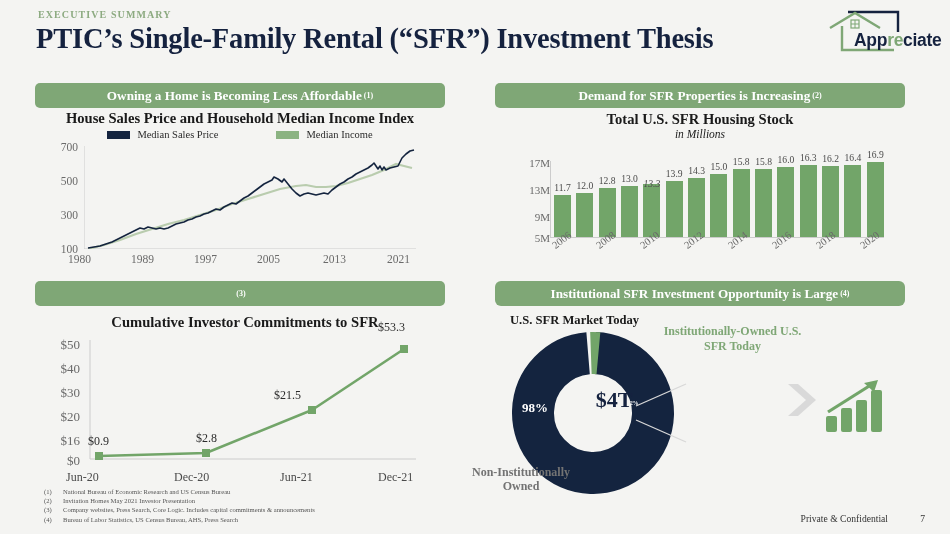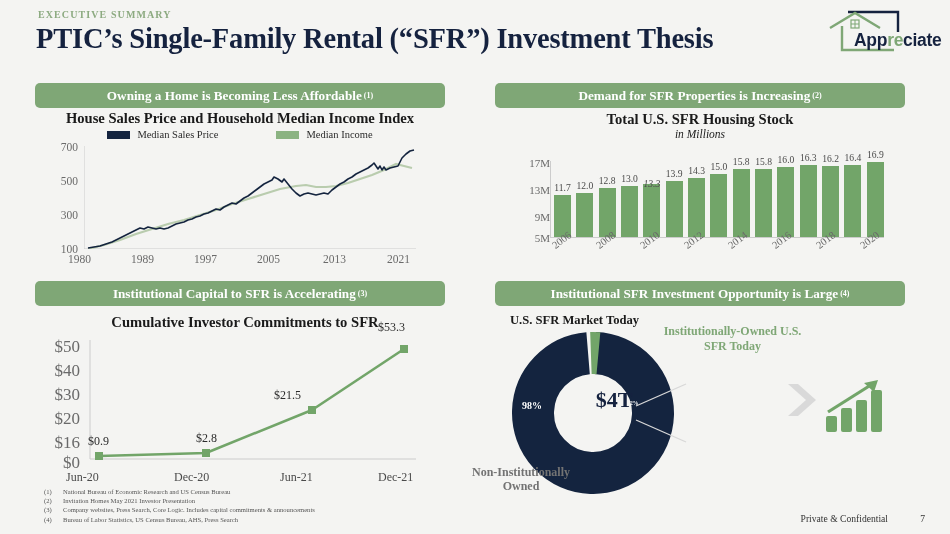--- a/index.html
+++ b/index.html
@@ -33,21 +33,21 @@
     position: absolute; height: 25px; border-radius: 5px;
     background: #7fa776; display: flex; align-items: center; justify-content: center;
     color: #ffffff; font-family: "Liberation Serif", serif;
     font-size: 13.2px; font-weight: 700; white-space: nowrap;
   }
   .banner sup { font-size: 8px; font-weight: 700; vertical-align: super; margin-left: 2px; }
 
   .b1 { left: 35px;  top: 83px;  width: 410px; }
   .b2 { left: 495px; top: 83px;  width: 410px; }
   .b3 { left: 35px;  top: 281px; width: 410px; }
-  .b4 { left: 495px; top: 281px; width: 410px; }
+  .b4 { left: 495px; top: 281px; width: 410px; border-radius: 6px; }
 
   
   .chart-title {
     position: absolute; font-family: "Liberation Serif", serif;
     font-weight: 700; color: #1a1a1a; text-align: center; white-space: nowrap;
   }
   .chart-sub {
     position: absolute; font-family: "Liberation Serif", serif;
     font-style: italic; color: #1a1a1a; text-align: center; white-space: nowrap;
   }
@@ -83,34 +83,34 @@
              font-family: "Liberation Serif", serif; white-space: nowrap; }
   .q2-xlab { position: absolute; font-size: 10.5px; color: #6a6a6a;
              font-family: "Liberation Serif", serif;
              transform: rotate(-37deg); transform-origin: left top; white-space: nowrap; }
 
   
   #q3-title { left: 45px; top: 314px; width: 400px; font-size: 14.6px; }
   #q3-sub   { left: 45px; top: 331px; width: 400px; font-size: 11.5px; }
   .q3-plot { position: absolute; left: 86px; top: 322px; width: 330px; height: 140px; }
   .q3-ylab { position: absolute; left: 38px; width: 42px; text-align: right;
-             font-size: 17px; color: #6a6a6a; font-family: "Liberation Serif", serif; }
+             font-size: 13px; color: #6a6a6a; font-family: "Liberation Serif", serif; }
   .q3-xlab { position: absolute; top: 470px; font-size: 12px; color: #4a4a4a;
              font-family: "Liberation Serif", serif; white-space: nowrap; }
   .q3-dlab { position: absolute; font-size: 12px; color: #2b2b2b;
              font-family: "Liberation Serif", serif; white-space: nowrap; }
 
   
   #q4-donut-title { position: absolute; left: 510px; top: 313px;
                     font-size: 12.6px; font-weight: 700; color: #1a1a1a;
                     font-family: "Liberation Serif", serif; white-space: nowrap; }
   .donut-center { position: absolute; left: 566px; top: 387px; width: 96px;
                   text-align: center; font-size: 22px; font-weight: 700;
                   color: #15223f; font-family: "Liberation Serif", serif; }
-  .pct98 { position: absolute; left: 522px; top: 400px; font-size: 10px;
+  .pct98 { position: absolute; left: 522px; top: 400px; font-size: 13px;
            font-weight: 700; color: #ffffff; font-family: "Liberation Serif", serif; }
   .noninst { position: absolute; left: 466px; top: 465px; width: 110px;
              text-align: center; font-size: 12px; font-weight: 700; line-height: 14px;
              color: #737373; font-family: "Liberation Serif", serif; }
   .circle80 { position: absolute; left: 686px; top: 353px; width: 92px; height: 92px;
               border-radius: 50%; background: #7fb076; display: flex;
               align-items: center; justify-content: center;
               color: #ffffff; font-size: 20px; font-weight: 700;
               font-family: "Liberation Serif", serif; }
   .inst-label { position: absolute; left: 660px; top: 324px; width: 145px;
@@ -151,21 +151,20 @@
 
   <div class="banner b1">
     <span>Owning a Home is Becoming Less Affordable</span>
       <sup>(1)</sup>
   </div>
   <div class="banner b2">
     <span>Demand for SFR Properties is Increasing</span>
       <sup>(2)</sup>
   </div>
   <div class="banner b3">
-    <span>Institutional Capital to SFR is Accelerating</span>
       <sup>(3)</sup>
   </div>
   <div class="banner b4">
     <span>Institutional SFR Investment Opportunity is Large</span>
       <sup>(4)</sup>
   </div>
 
   <div class="chart-title" id="q1-title">House Sales Price and Household Median Income Index</div>
   <div class="legend">
     <div class="legend-item">

